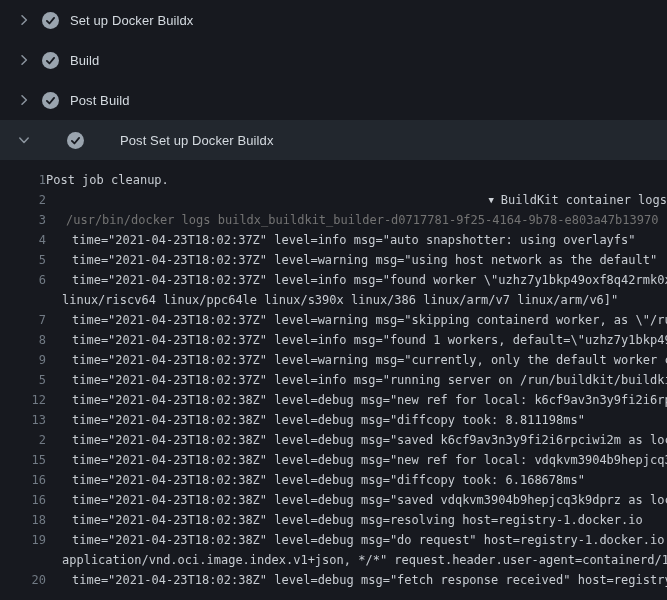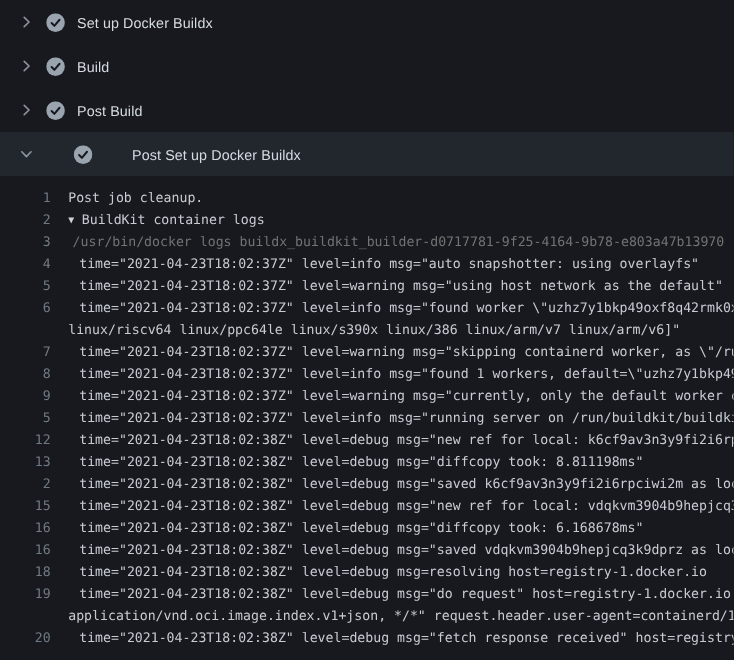--- a/index.html
+++ b/index.html
@@ -43,25 +43,25 @@
   }
   .log-row { display: flex; height: 20px; line-height: 20px; white-space: pre; }
   .log-num {
     width: 46px;
     flex: none;
     text-align: right;
     color: #717a84;
     cursor: pointer;
     user-select: none;
   }
-  .log-text { margin-left: 16px; overflow: hidden; flex: 1; }
+  .log-text { overflow: hidden; flex: 1; }
   .t-log .log-text { margin-left: 26px; }
   .t-command .log-text { margin-left: 20px; color: #737373; }
   .t-cont .log-text { margin-left: 16px; }
-  .t-group .log-text { cursor: pointer; }
+  .t-group .log-text { cursor: pointer; text-align: right; }
   .tri {
     display: inline-block;
     font-size: 9px;
     margin-right: 7px;
     vertical-align: 1px;
     color: #cdd2d8;
   }
 </style>
 </head>
 <body>

